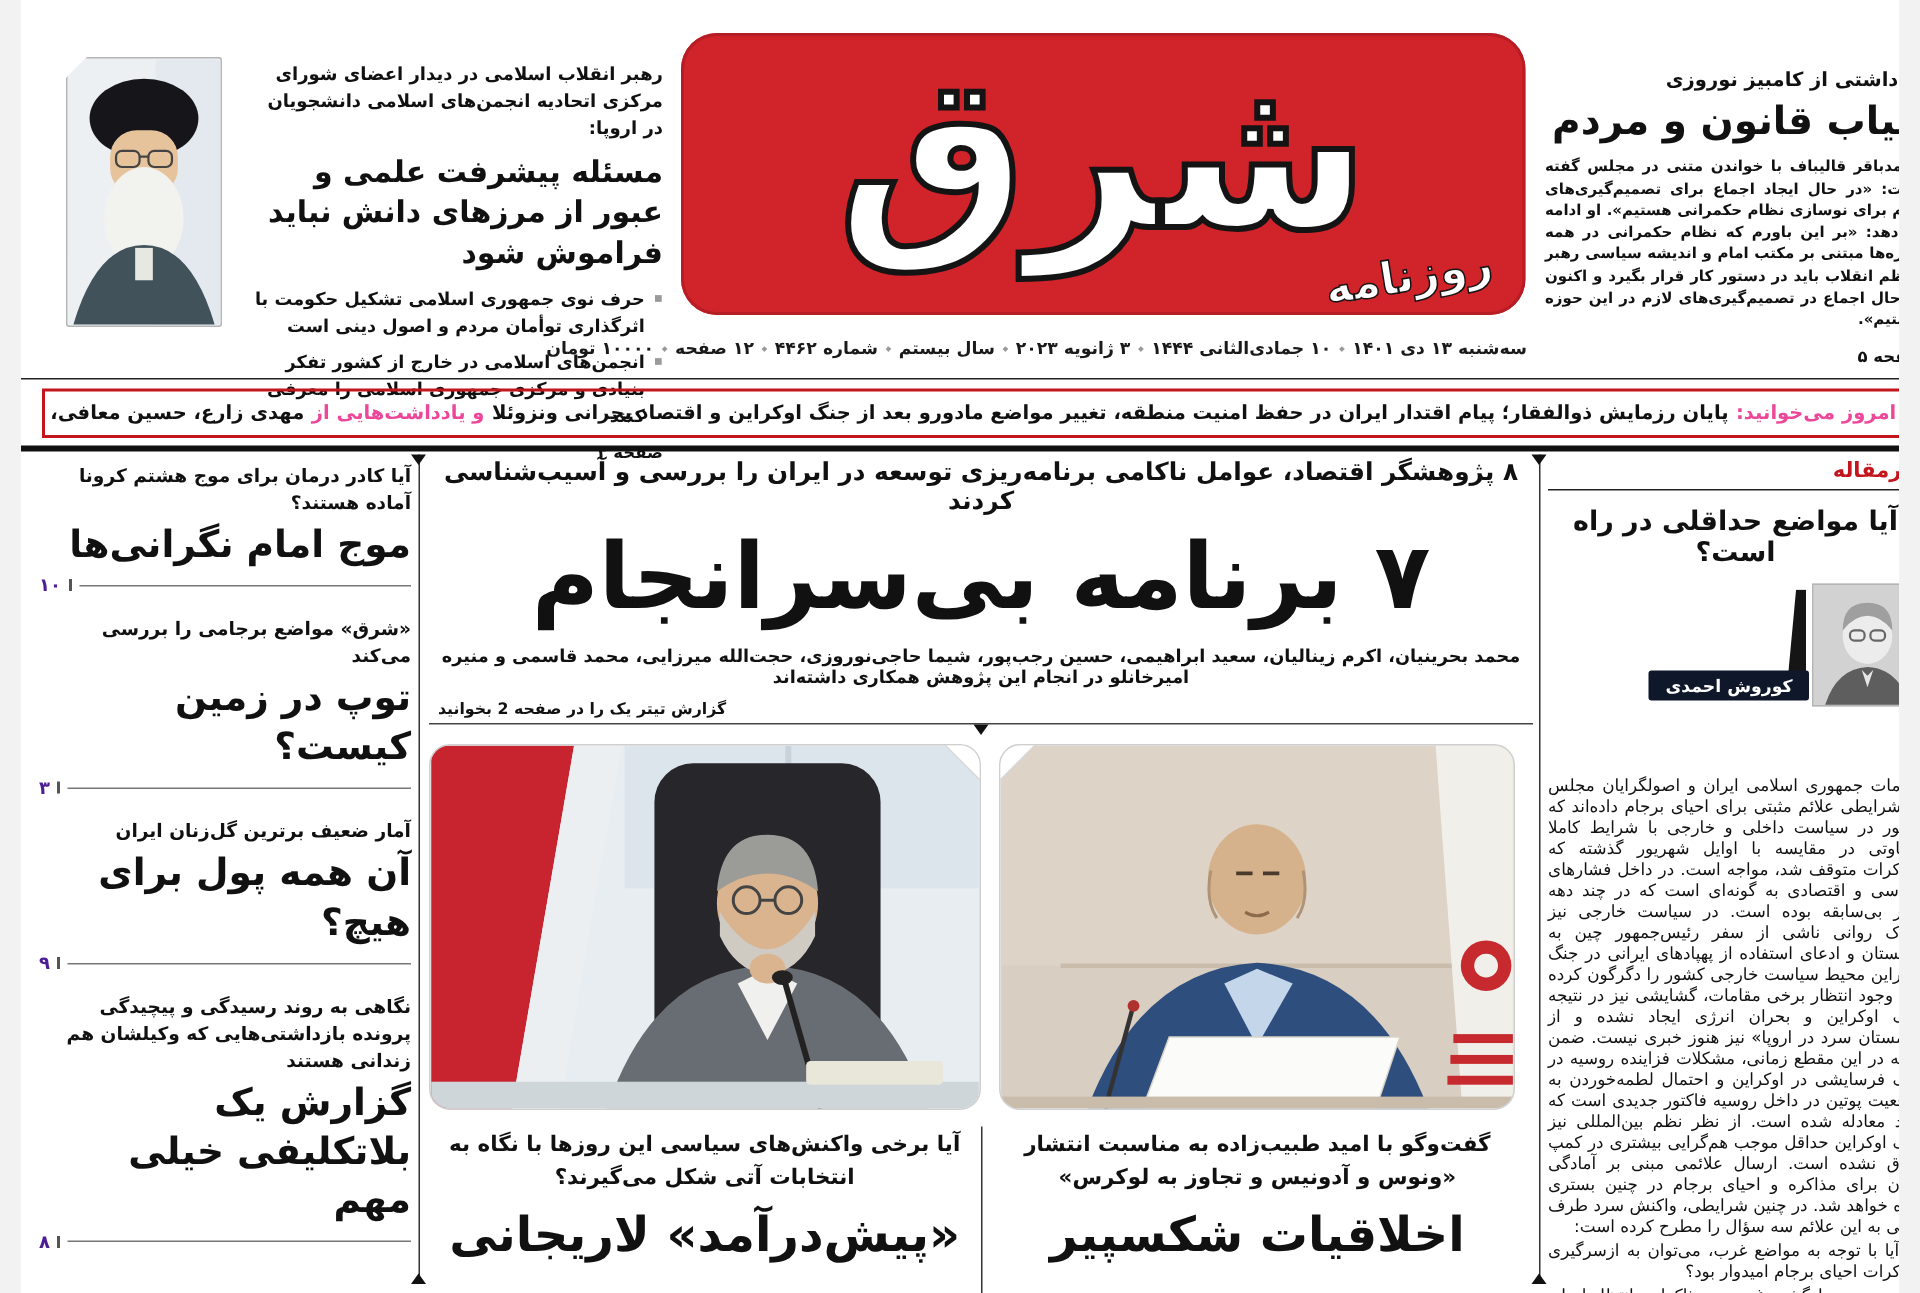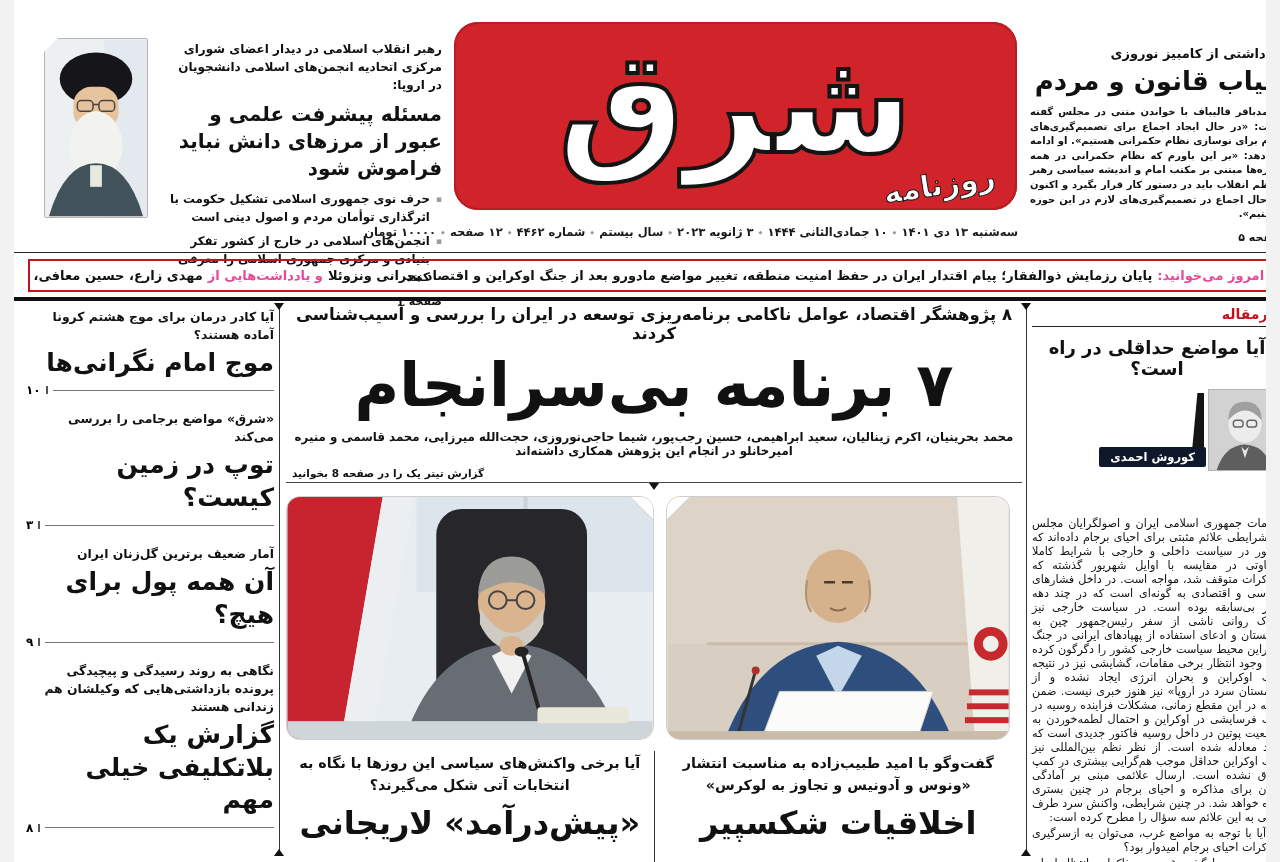--- a/index.html
+++ b/index.html
@@ -55,21 +55,21 @@
   .vdiv { width:1px; background:#333; }
   .tri { position:absolute; width:0; height:0; }
   .tri.down { border-left:5px solid transparent; border-right:5px solid transparent; border-top:7px solid #111; }
   .tri.up { border-left:5px solid transparent; border-right:5px solid transparent; border-bottom:7px solid #111; }
 
   
   .sidebar { left:12px; top:308px; width:248px; text-align:right; }
   .sb-kicker { font-size:12.4px; font-weight:800; line-height:1.45; }
   .sb-headline { font-size:25px; font-weight:900; line-height:1.3; margin:3px 0 4px; letter-spacing:-0.6px; }
   .sb-rule { direction:ltr; display:flex; align-items:center; gap:5px; margin:1px 0 13px; }
-  .sb-rule .num { font-size:12px; font-weight:700; color:#000000; }
+  .sb-rule .num { font-size:12px; font-weight:700; color:#4c1d95; }
   .sb-rule .tick { width:2px; height:8px; background:#555; }
   .sb-rule .line { flex:1; border-top:1px solid #777; }
 
   
   .center { left:272px; top:305px; width:736px; text-align:center; }
   .lead-kicker { font-size:16.5px; font-weight:800; }
   .lead-headline { font-size:61px; font-weight:900; line-height:1.1; margin:8px 0 12px; letter-spacing:-1.5px; }
   .lead-byline { font-size:11.8px; font-weight:700; letter-spacing:-0.2px; }
   .lead-note { font-size:10.5px; font-weight:700; text-align:left; margin:9px 6px 3px; }
   .center-rule { position:relative; border-top:1px solid #444; }
@@ -219,21 +219,21 @@
           <span class="line"></span>
       </div>
     </div>
 
   </div>
 
   <div class="abs center">
     <div class="lead-kicker">۸ پژوهشگر اقتصاد، عوامل ناکامی برنامه‌ریزی توسعه در ایران را بررسی و آسیب‌شناسی کردند</div>
     <div class="lead-headline">۷ برنامه بی‌سرانجام</div>
     <div class="lead-byline">محمد بحرینیان، اکرم زینالیان، سعید ابراهیمی، حسین رجب‌پور، شیما حاجی‌نوروزی، حجت‌الله میرزایی، محمد قاسمی و منیره امیرخانلو در انجام این پژوهش همکاری داشته‌اند</div>
-    <div class="lead-note">گزارش تیتر یک را در صفحه 8 بخوانید</div>
+    <div class="lead-note">گزارش تیتر یک را در صفحه 2 بخوانید</div>
     <div class="center-rule">
       <span class="tri down abs"></span>
     </div>
 
     <div class="photos">
       <div class="photo-card pl">
         <svg viewBox="0 0 368 244">
           <rect width="368" height="244" fill="#e8edf2"></rect>
           <rect x="130" width="238" height="96" fill="#dde5ec"></rect>
           <line x1="240" y1="0" x2="240" y2="96" stroke="#c8d2db" stroke-width="4"></line>

